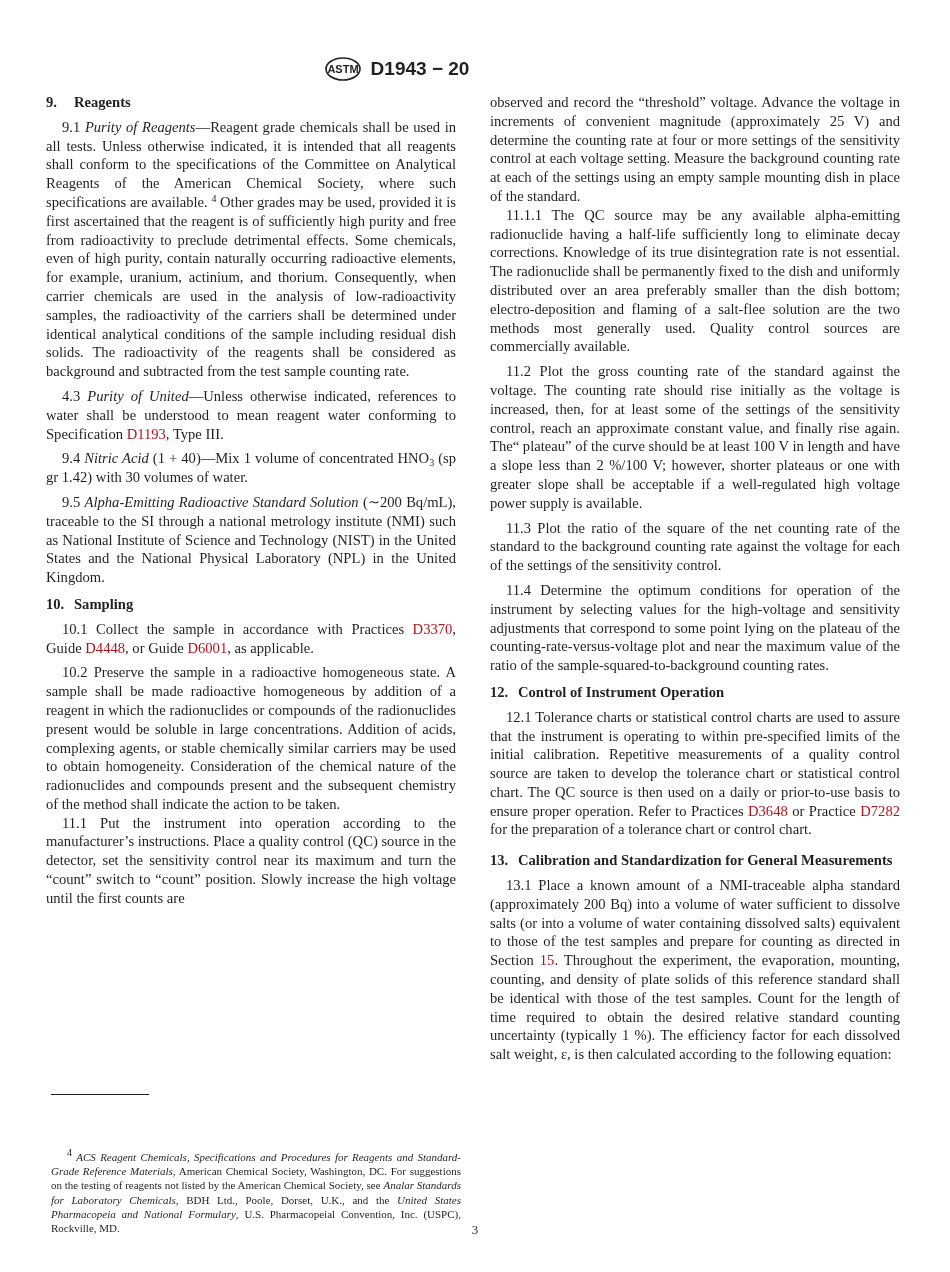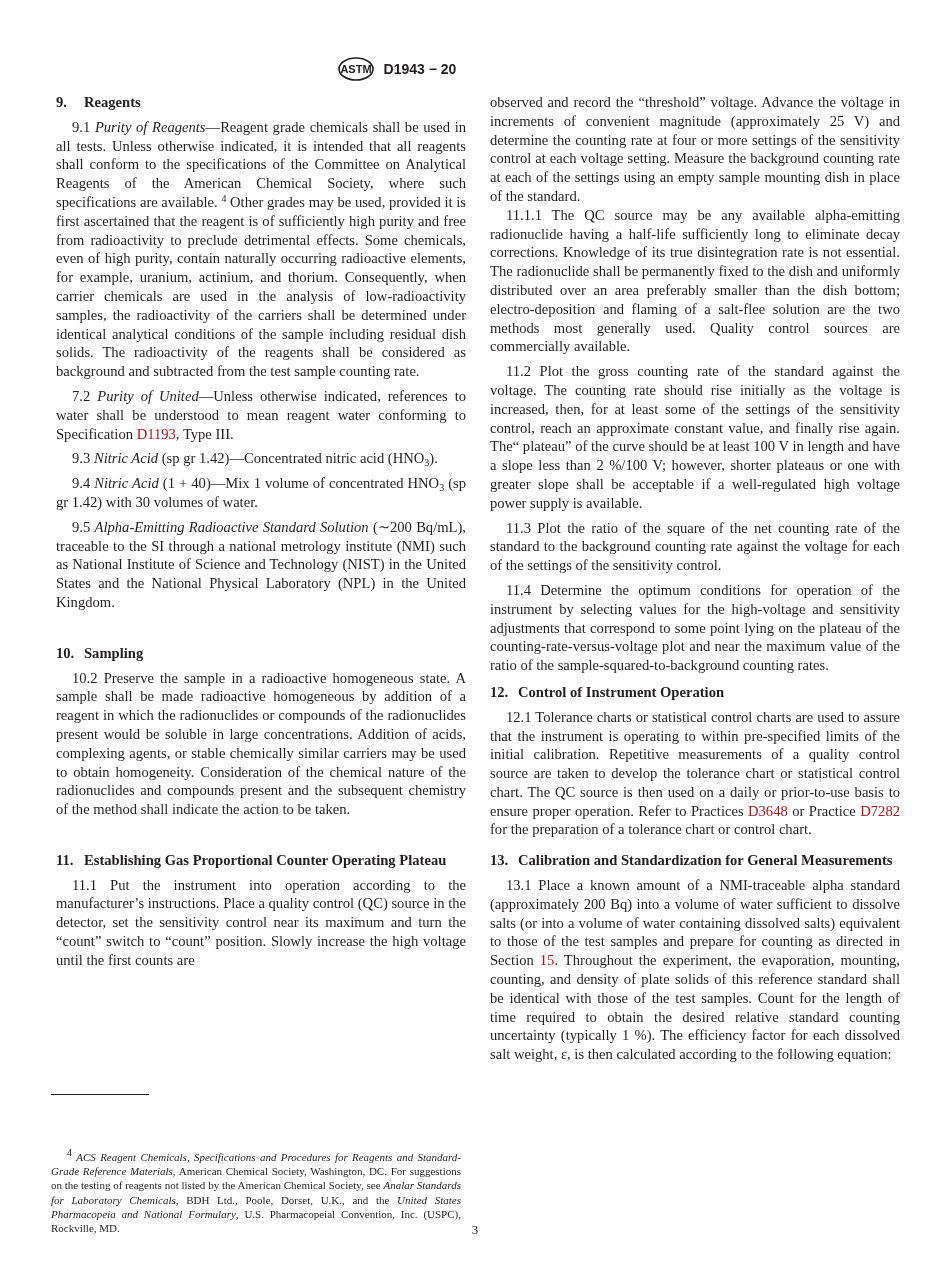--- a/index.html
+++ b/index.html
@@ -1,29 +1,29 @@
 <!DOCTYPE html>
 <html><head>
 <meta charset="utf-8">
 <style>
   html, body { margin: 0; padding: 0; background: #ffffff; }
   body { width: 950px; height: 1272px; position: relative; overflow: hidden;
          font-family: "Liberation Serif", "DejaVu Serif", serif; color: #231f20; }
   .header { position: absolute; top: 56px; left: 0; width: 792px; text-align: center; height: 28px; }
   .header .logo { display: inline-block; vertical-align: middle; width: 40px; height: 26px; margin-right: 4px; }
   .header .code { display: inline-block; vertical-align: middle; font-family: "Liberation Sans", "DejaVu Sans", sans-serif;
-                  font-weight: bold; font-size: 14px; }
+                  font-weight: bold; font-size: 19px; }
   .col { position: absolute; top: 93px; width: 410px; font-size: 14.6px; line-height: 18.8px; }
-  .col.left { left: 56px; }
+  .col.left { left: 46px; }
   .col.right { left: 490px; }
   p { margin: 0; text-align: justify; text-indent: 16px; }
   p.gap { margin-top: 6px; }
   p.noindent { text-indent: 0; }
   h2 { font-size: 14.6px; font-weight: bold; margin: 0; line-height: 18.8px; }
-  h2.sec { margin-top: 32px; margin-bottom: 6px; }
+  h2.sec { margin-top: 8px; margin-bottom: 6px; }
   h2.hang { padding-left: 28px; text-indent: -28px; }
   h2 .num { display: inline-block; width: 28px; text-indent: 0; }
   .link { color: #b5121b; margin-top: 24px; }
   sub { font-size: 10px; vertical-align: -3px; line-height: 0; }
   sup { font-size: 10px; vertical-align: 5px; line-height: 0; }
   .footrule { position: absolute; left: 51px; top: 1094px; width: 98px; border-top: 1px solid #231f20; }
   .footnote { position: absolute; left: 51px; top: 1104px; width: 410px; font-size: 11px; line-height: 14.2px; text-align: justify; }
   .footnote p { text-indent: 16px; margin-top: 46px; }
   .pagenum { position: absolute; top: 1222px; left: 0; width: 950px; text-align: center; font-size: 13px; }
 </style>
@@ -34,29 +34,28 @@
   <svg class="logo" viewBox="0 0 40 26">
     <ellipse cx="20" cy="13" rx="17" ry="11" fill="none" stroke="#231f20" stroke-width="1.6"></ellipse>
     <text x="20" y="17" text-anchor="middle" font-size="11" font-weight="bold" font-family="Liberation Sans, sans-serif" fill="#231f20">ASTM</text>
   </svg>
   <span class="code">D1943 − 20</span>
 </div>
 
 <div class="col left">
   <h2><span class="num">9.</span><span>Reagents</span></h2>
   <p class="gap"><span>9.1</span> <i>Purity of Reagents</i><span>—Reagent grade chemicals shall be used in all tests. Unless otherwise indicated, it is intended that all reagents shall conform to the specifications of the Committee on Analytical Reagents of the American Chemical Society, where such specifications are available.</span> <sup>4</sup><span> Other grades may be used, provided it is first ascertained that the reagent is of sufficiently high purity and free from radioactivity to preclude detrimental effects. Some chemicals, even of high purity, contain naturally occurring radioactive elements, for example, uranium, actinium, and thorium. Consequently, when carrier chemicals are used in the analysis of low-radioactivity samples, the radioactivity of the carriers shall be determined under identical analytical conditions of the sample including residual dish solids. The radioactivity of the reagents shall be considered as background and subtracted from the test sample counting rate.</span></p>
-  <p class="gap"><span>7.2</span> <i>Purity of United</i><span>—Unless otherwise indicated, references to water shall be understood to mean reagent water conforming to Specification </span><span class="link">D1193</span><span>, Type III.</span></p>
-  <p class="gap"><span>9.3</span> <i>Nitric Acid</i><span> (sp gr 1.42)—Concentrated nitric acid (HNO</span><sub>3</sub><span>).</span></p>
+  <p class="gap"><span>4.3</span> <i>Purity of United</i><span>—Unless otherwise indicated, references to water shall be understood to mean reagent water conforming to Specification </span><span class="link">D1193</span><span>, Type III.</span></p>
   <p class="gap"><span>9.4</span> <i>Nitric Acid</i><span> (1 + 40)—Mix 1 volume of concentrated HNO</span><sub>3</sub><span> (sp gr 1.42) with 30 volumes of water.</span></p>
   <p class="gap"><span>9.5</span> <i>Alpha-Emitting Radioactive Standard Solution</i><span> (∼200 Bq/mL), traceable to the SI through a national metrology institute (NMI) such as National Institute of Science and Technology (NIST) in the United States and the National Physical Laboratory (NPL) in the United Kingdom.</span></p>
 
   <h2 class="sec"><span class="num">10.</span><span>Sampling</span></h2>
+  <p><span>10.1 Collect the sample in accordance with Practices </span><span class="link">D3370</span><span>, Guide </span><span class="link">D4448</span><span>, or Guide </span><span class="link">D6001</span><span>, as applicable.</span></p>
   <p class="gap">10.2 Preserve the sample in a radioactive homogeneous state. A sample shall be made radioactive homogeneous by addition of a reagent in which the radionuclides or compounds of the radionuclides present would be soluble in large concentrations. Addition of acids, complexing agents, or stable chemically similar carriers may be used to obtain homogeneity. Consideration of the chemical nature of the radionuclides and compounds present and the subsequent chemistry of the method shall indicate the action to be taken.</p>
 
-  <h2 class="sec hang"><span class="num">11.</span><span>Establishing Gas Proportional Counter Operating Plateau</span></h2>
   <p>11.1 Put the instrument into operation according to the manufacturer’s instructions. Place a quality control (QC) source in the detector, set the sensitivity control near its maximum and turn the “count” switch to “count” position. Slowly increase the high voltage until the first counts are</p>
 </div>
 
 <div class="footrule"></div>
 <div class="footnote">
   <p><sup>4</sup> <i>ACS Reagent Chemicals, Specifications and Procedures for Reagents and Standard-Grade Reference Materials</i><span>, American Chemical Society, Washington, DC. For suggestions on the testing of reagents not listed by the American Chemical Society, see </span><i>Analar Standards for Laboratory Chemicals</i><span>, BDH Ltd., Poole, Dorset, U.K., and the </span><i>United States Pharmacopeia and National Formulary</i><span>, U.S. Pharmacopeial Convention, Inc. (USPC), Rockville, MD.</span></p>
 </div>
 
 <div class="col right">
   <p class="noindent">observed and record the “threshold” voltage. Advance the voltage in increments of convenient magnitude (approximately 25 V) and determine the counting rate at four or more settings of the sensitivity control at each voltage setting. Measure the background counting rate at each of the settings using an empty sample mounting dish in place of the standard.</p>

